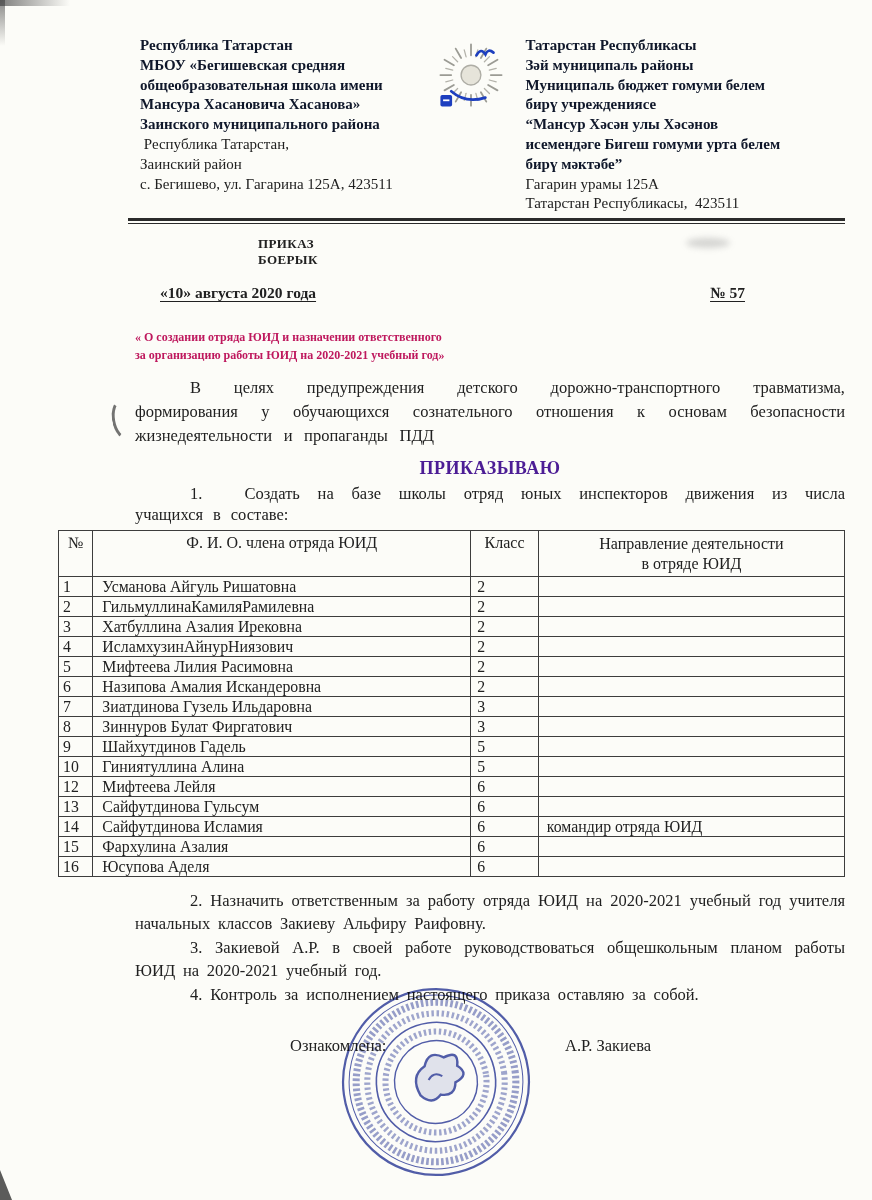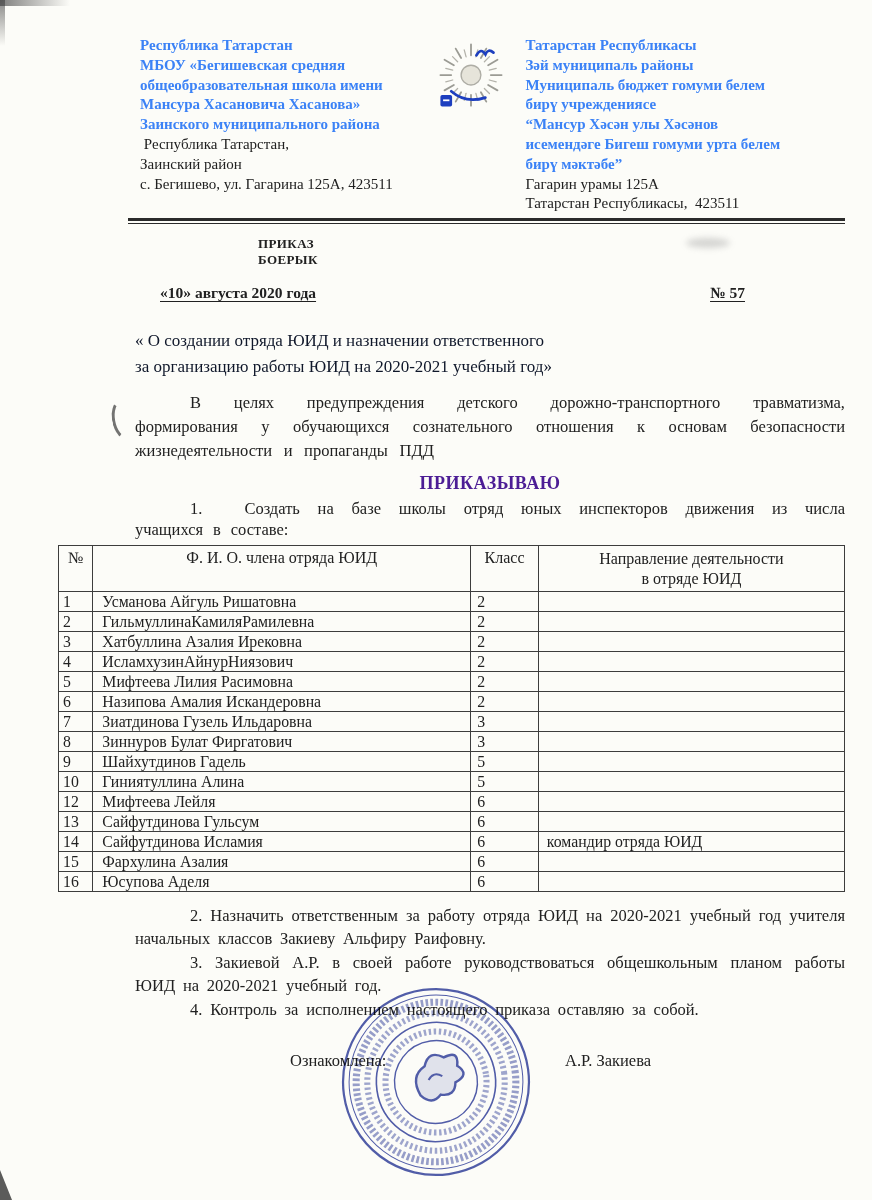--- a/index.html
+++ b/index.html
@@ -11,33 +11,33 @@
     color:#212121;
   }
   .content { position:absolute; left:58px; top:0; width:787px; }
 
   
   .header { display:flex; padding-top:36px; min-height:202px; }
   .head-left  { margin-left:82px; width:290px; }
   .head-logo  { margin-left:18px; width:72px; flex:0 0 auto; }
   .head-right { margin-left:18px;  width:334px; }
   .hline { font-size:15px; line-height:1.32; white-space:pre-wrap; }
-  .hline.b { font-weight:bold; color:#3b82f6; }
+  .hline.b { font-weight:bold; color:#0f172a; }
 
   .rule { margin-left:70px; margin-top:4px; height:6px;
           border-top:3px solid #2b2b2b; border-bottom:1.5px solid #2b2b2b; }
 
   
   .order-row { display:flex; justify-content:space-between;
                padding:12px 80px 0 200px; font-weight:bold; font-size:13px; letter-spacing:.4px;flex-direction:column; }
   .date-row  { display:flex; justify-content:space-between;
                padding:16px 100px 0 102px; font-weight:bold; font-size:15.5px; }
   .u { text-decoration:underline; text-underline-offset:3px; }
 
-  .subject { margin:26px 0 0 77px; width:710px; font-weight:normal; font-size:17px; line-height:1.5; color:#0f172a; }
+  .subject { margin:26px 0 0 77px; width:710px; font-weight:bold; font-size:12px; line-height:1.5; color:#be185d; }
 
   .preamble { margin:12px 0 0 77px; width:710px; font-size:16.5px; line-height:1.45;
               text-align:justify; text-indent:55px; word-spacing:.45em; }
 
   .resolution { margin:10px 0 0 77px; width:710px; text-align:center;
                 font-weight:bold; font-size:18px; letter-spacing:.5px; color:#4c1d95; }
 
   .item1 { margin:4px 0 0 77px; width:710px; font-size:16.5px; line-height:1.3;
            text-align:justify; text-indent:55px; word-spacing:.35em; }
   .item1 .num { margin-right:42px; }

